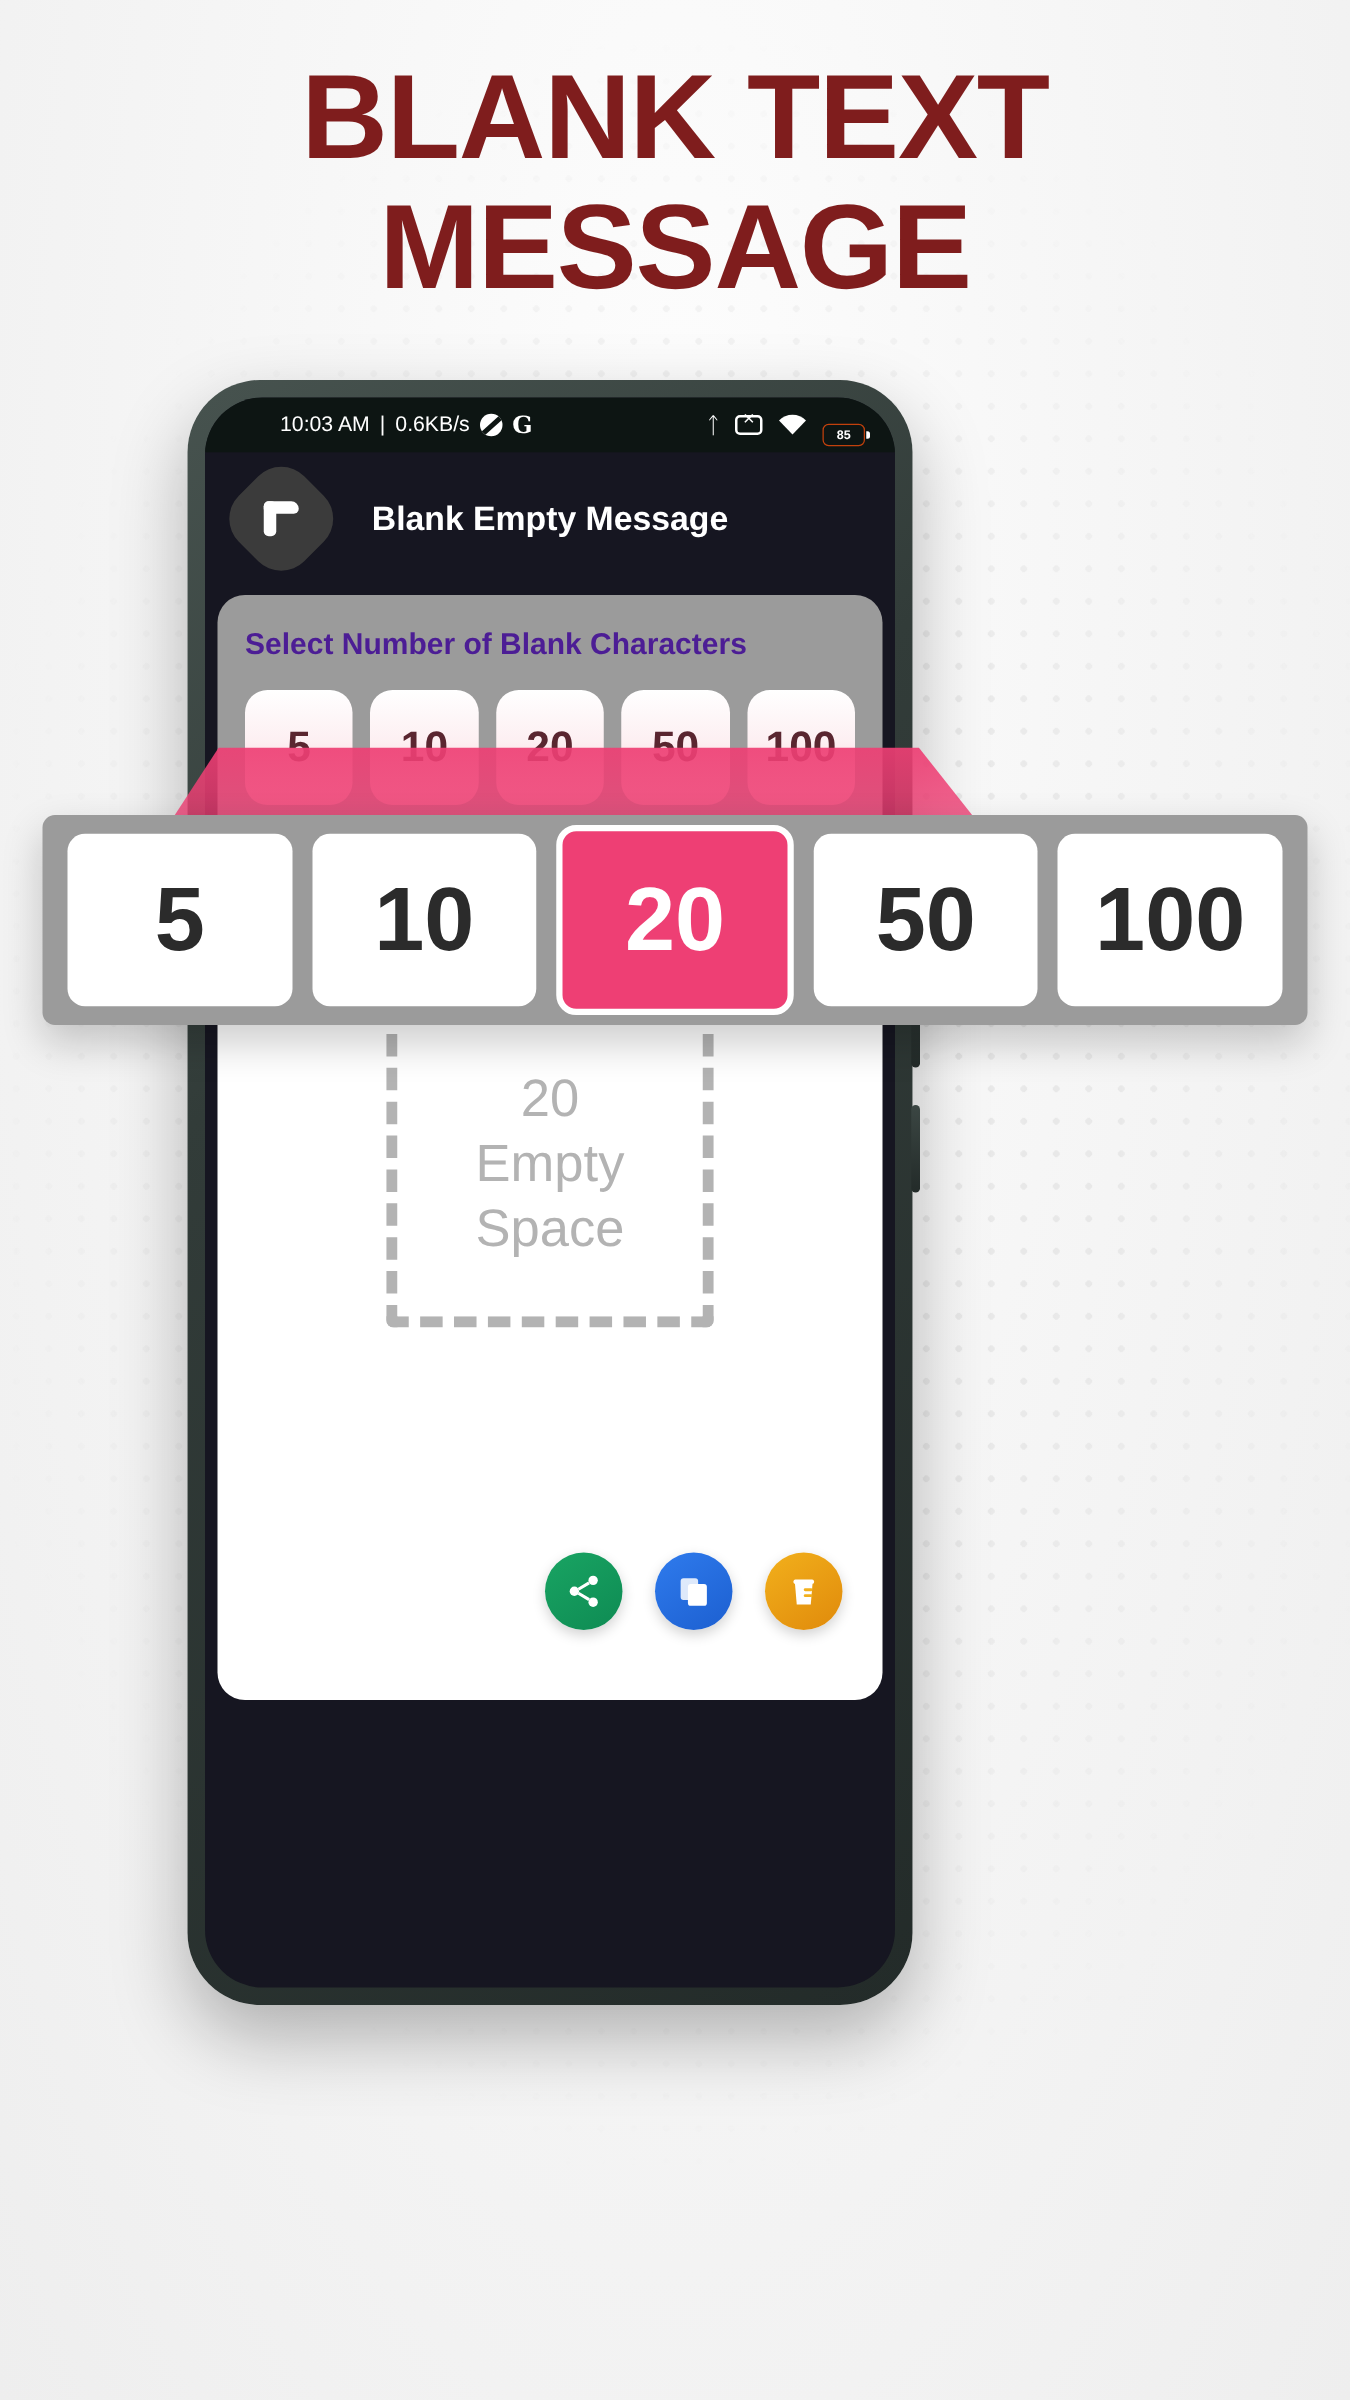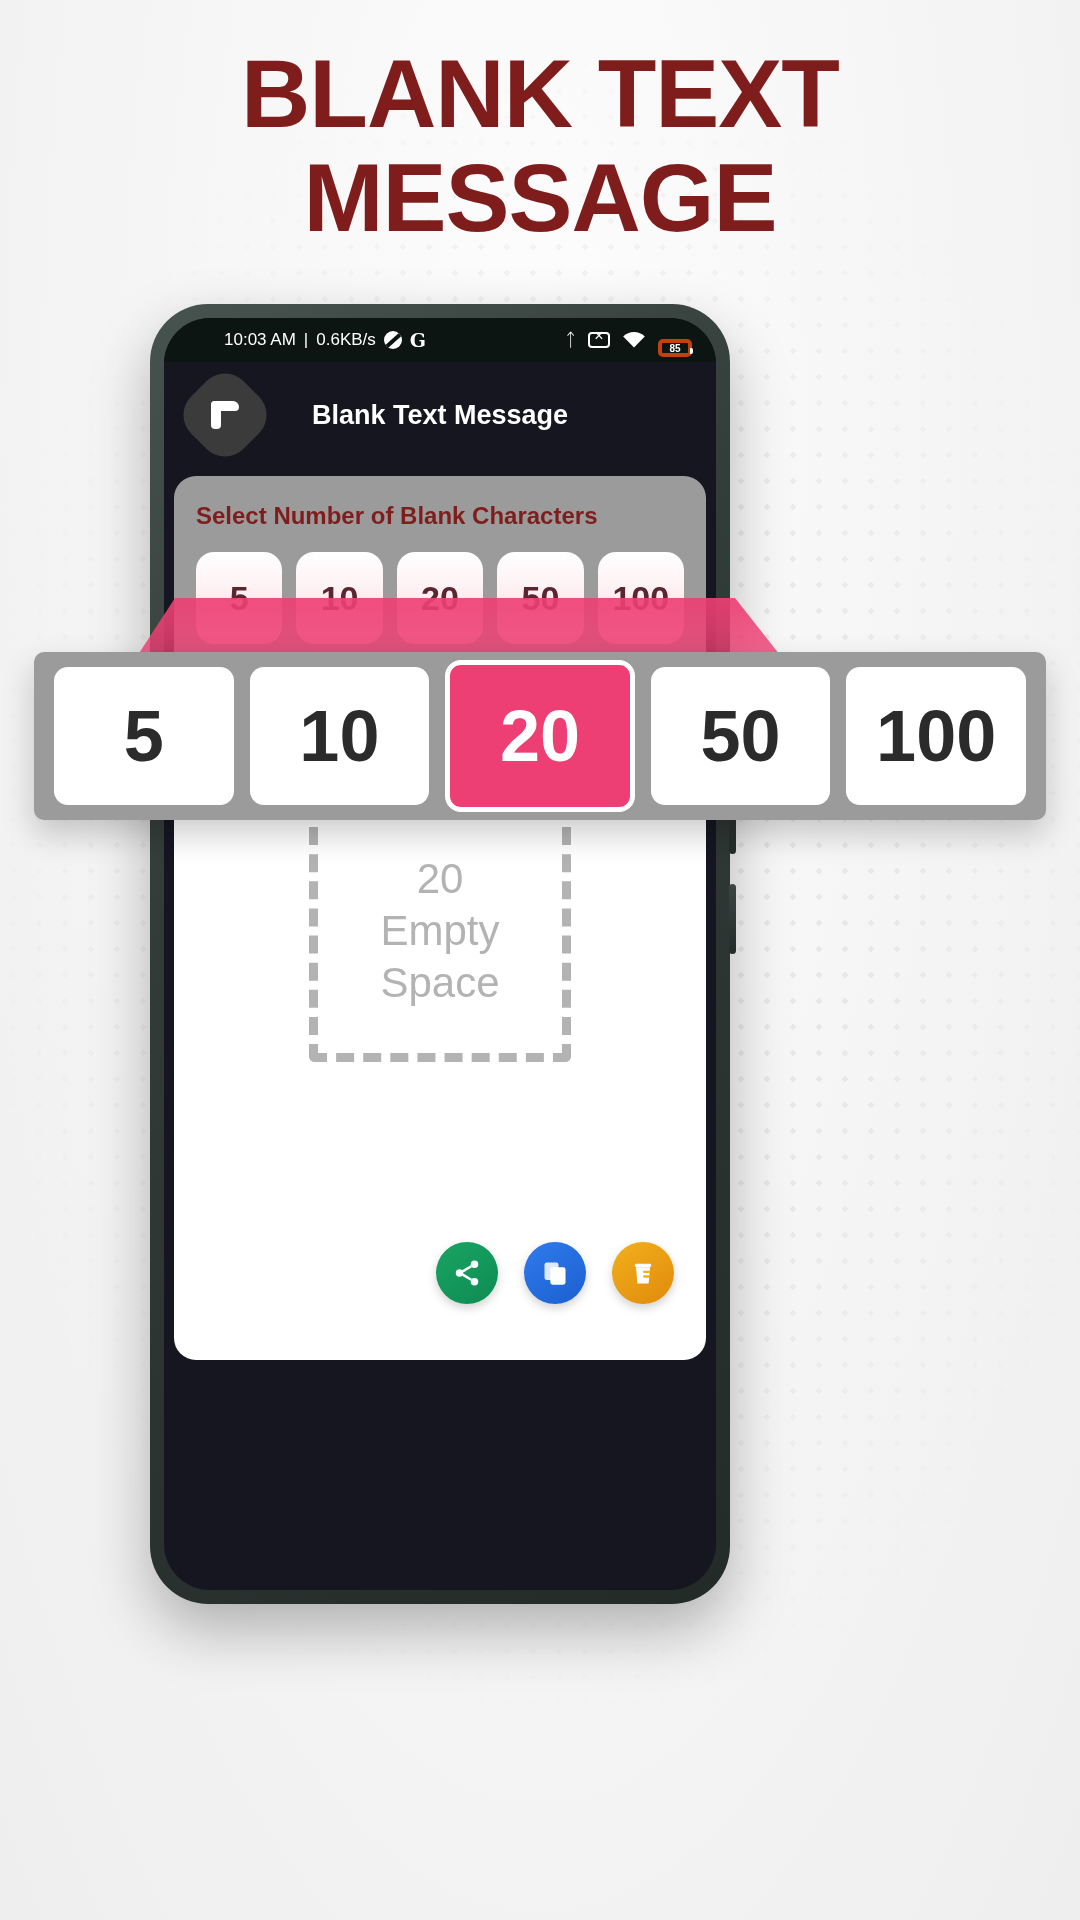--- a/index.html
+++ b/index.html
@@ -110,21 +110,21 @@
   .mute-icon {
     width: 22px; height: 16px; border: 2px solid #fff; border-radius: 4px;
     position: relative; display: inline-block;
   }
   .mute-icon::before {
     content: "\00d7"; position: absolute; left: 0; right: 0; top: -6px;
     text-align: center; font-size: 16px; line-height: 16px; color: #fff;
   }
   .wifi-icon { font-size: 17px; }
   .battery {
-    width: 34px; height: 18px; border: 4px solid #c2410c; border-radius: 5px;
+    width: 34px; height: 18px; border: 1px solid #c2410c; border-radius: 5px;
     display: flex; align-items: center; justify-content: center;
     font-size: 10px; font-weight: 700; position: relative; margin-top: 16px;
   }
   .battery::after {
     content: ""; position: absolute; right: -5px; top: 5px;
     width: 3px; height: 6px; background: #fff; border-radius: 0 2px 2px 0;
   }
 
   
   #app-bar {
@@ -166,21 +166,21 @@
   }
 
   
   #selector-panel {
     margin: 8px 10px 0 10px;
     background: #9b9b9b;
     border-radius: 22px 22px 0 0;
     padding: 26px 22px 26px 22px;
   }
   #selector-label {
-    color: #7f1d1d;
+    color: #4c1d95;
     font-size: 24px;
     font-weight: 700;
     margin-bottom: 22px;
   }
   #selector-chips { display: flex; gap: 14px; }
   .mini-chip {
     flex: 1;
     height: 92px;
     border-radius: 18px;
     background: linear-gradient(180deg, #ffffff 0%, #fdeff2 45%, #f7b9c6 100%);
@@ -313,21 +313,21 @@
         <span class="sb-icon">
           <span class="battery">85</span>
         </span>
       </div>
     </div>
 
     <div id="app-bar">
       <div id="app-logo">
           <span class="mark"></span>
         </div>
-      <div id="app-title">Blank Text Message</div>
+      <div id="app-title">Blank Empty Message</div>
     </div>
 
     <div id="selector-panel">
       <div id="selector-label">Select Number of Blank Characters</div>
       <div id="selector-chips">
         <div class="mini-chip">5</div>
         <div class="mini-chip">10</div>
         <div class="mini-chip">20</div>
         <div class="mini-chip">50</div>
         <div class="mini-chip">100</div>

